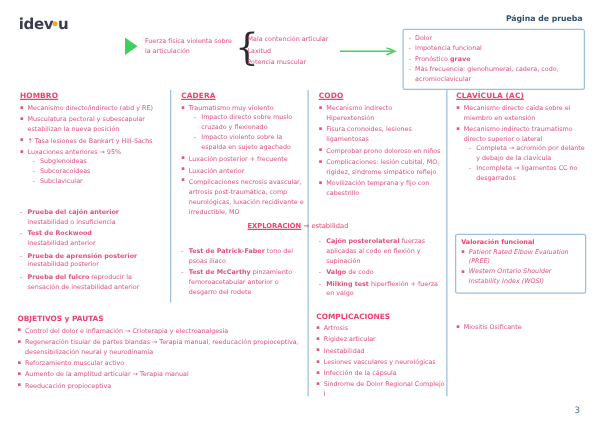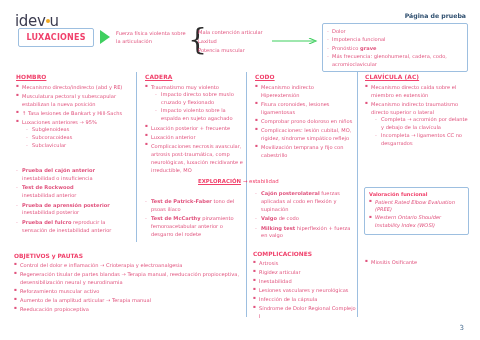--- a/index.html
+++ b/index.html
@@ -6,21 +6,21 @@
   body{
     width:480px;height:340px;
     background:#ffffff;
     font-family:"DejaVu Sans","Liberation Sans",sans-serif;
     position:relative;overflow:hidden;
     color:#e0517c;
   }
   .page{position:absolute;inset:0;}
 
   
-  .logo{position:absolute;left:15px;top:12px;font-size:15px;font-weight:400;
+  .logo{position:absolute;left:15px;top:12px;font-size:12px;font-weight:700;
         color:#3c3c50;letter-spacing:-0.3px;}
   .logo .dot{display:inline-block;width:4px;height:4px;border-radius:50%;
         background:#f0a81e;vertical-align:middle;margin:0 0px 1px 0;}
 
   
   .title-box{position:absolute;left:18px;top:28px;width:74px;height:17px;
         border:1px solid #9dbfe0;border-radius:2px;display:flex;align-items:center;
         justify-content:center;}
   .title-box span{font-size:8px;font-weight:700;color:#f0416b;letter-spacing:.2px;}
 
@@ -95,23 +95,20 @@
 </style>
 </head>
 <body>
 
 <div class="page">
 
   <div class="logo"><span>idev</span><span class="dot"></span><span>u</span></div>
 
   <div class="pagina">Página de prueba</div>
 
-  <div class="title-box">
-    <span>LUXACIONES</span>
-  </div>
 
   <div class="arrow1"></div>
 
   <div class="force-txt">Fuerza física violenta sobre la articulación</div>
 
   <div class="brace">{</div>
   <div class="brace-list">
     <div>Mala contención articular</div>
     <div>Laxitud</div>
     <div>Potencia muscular</div>

